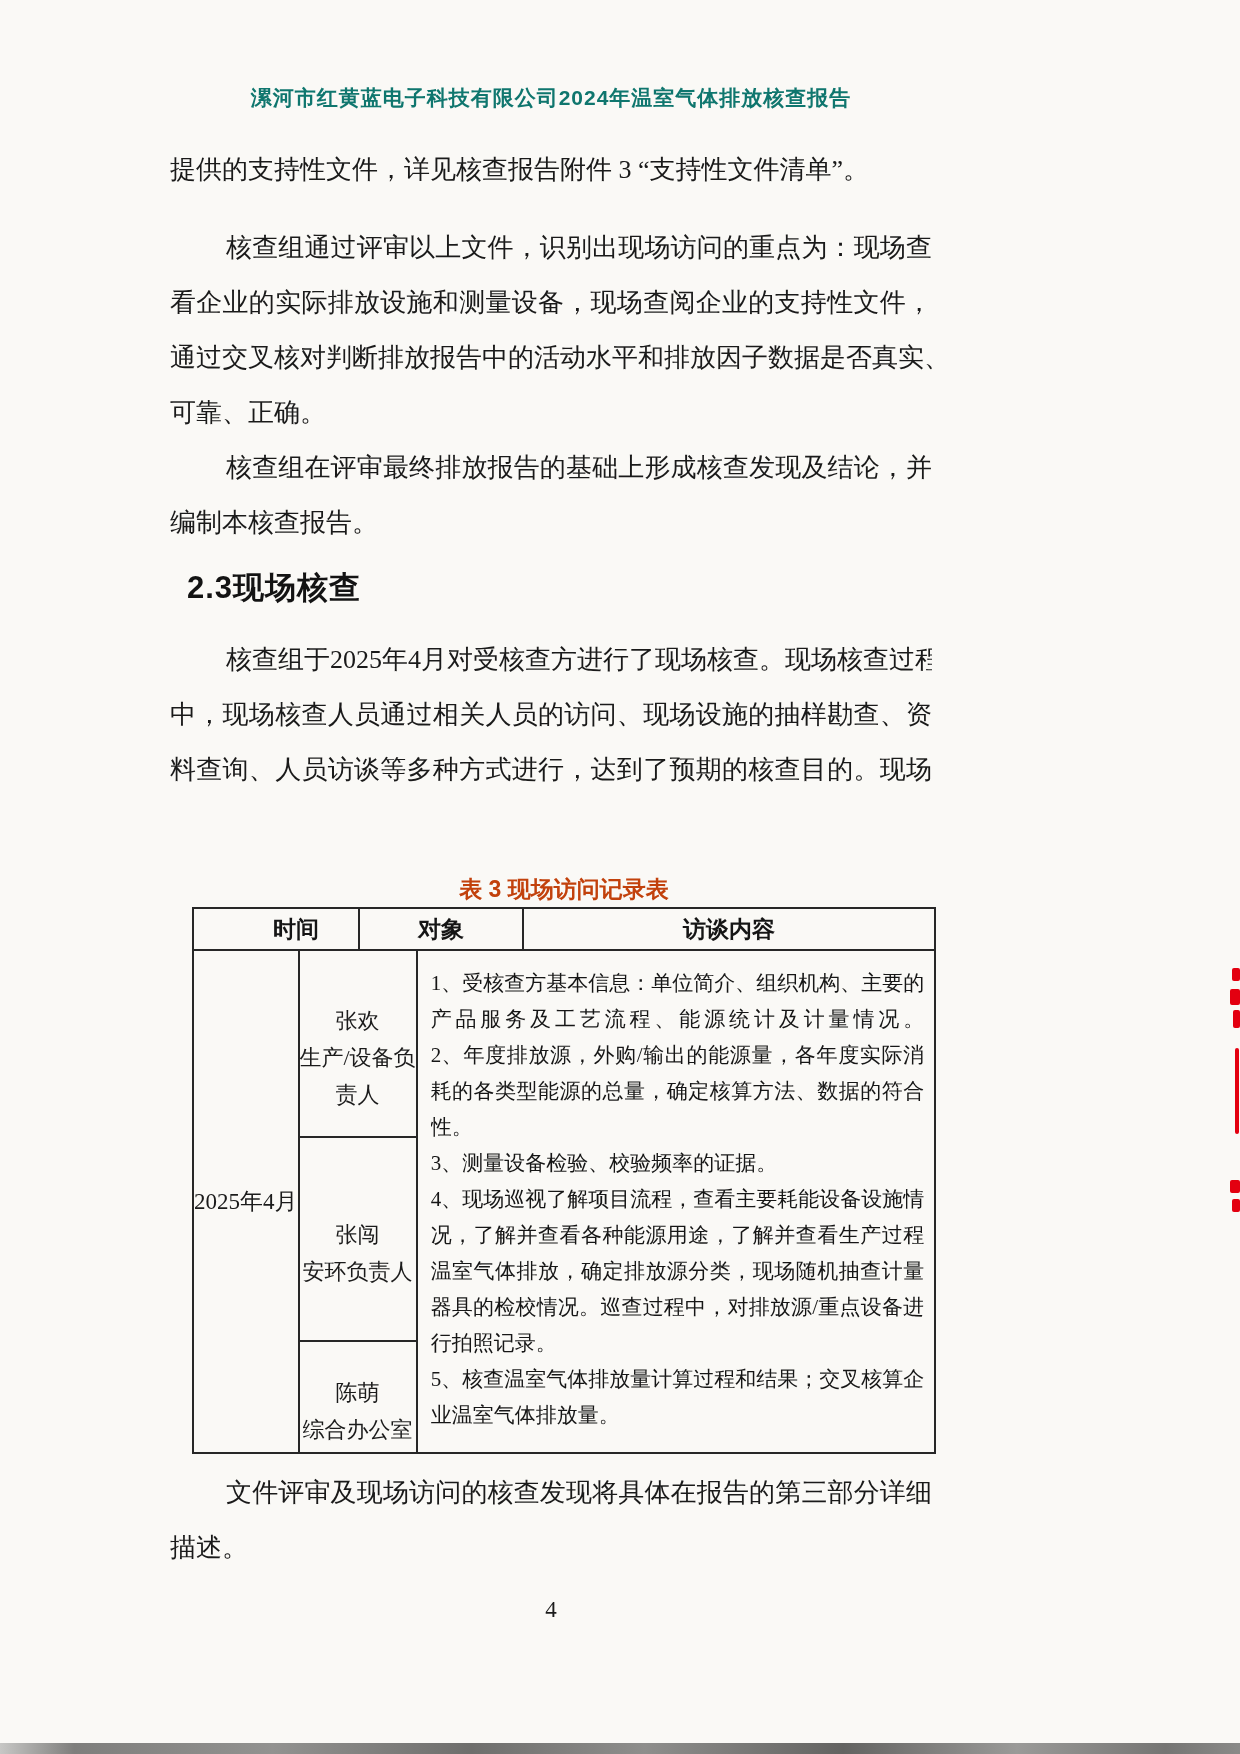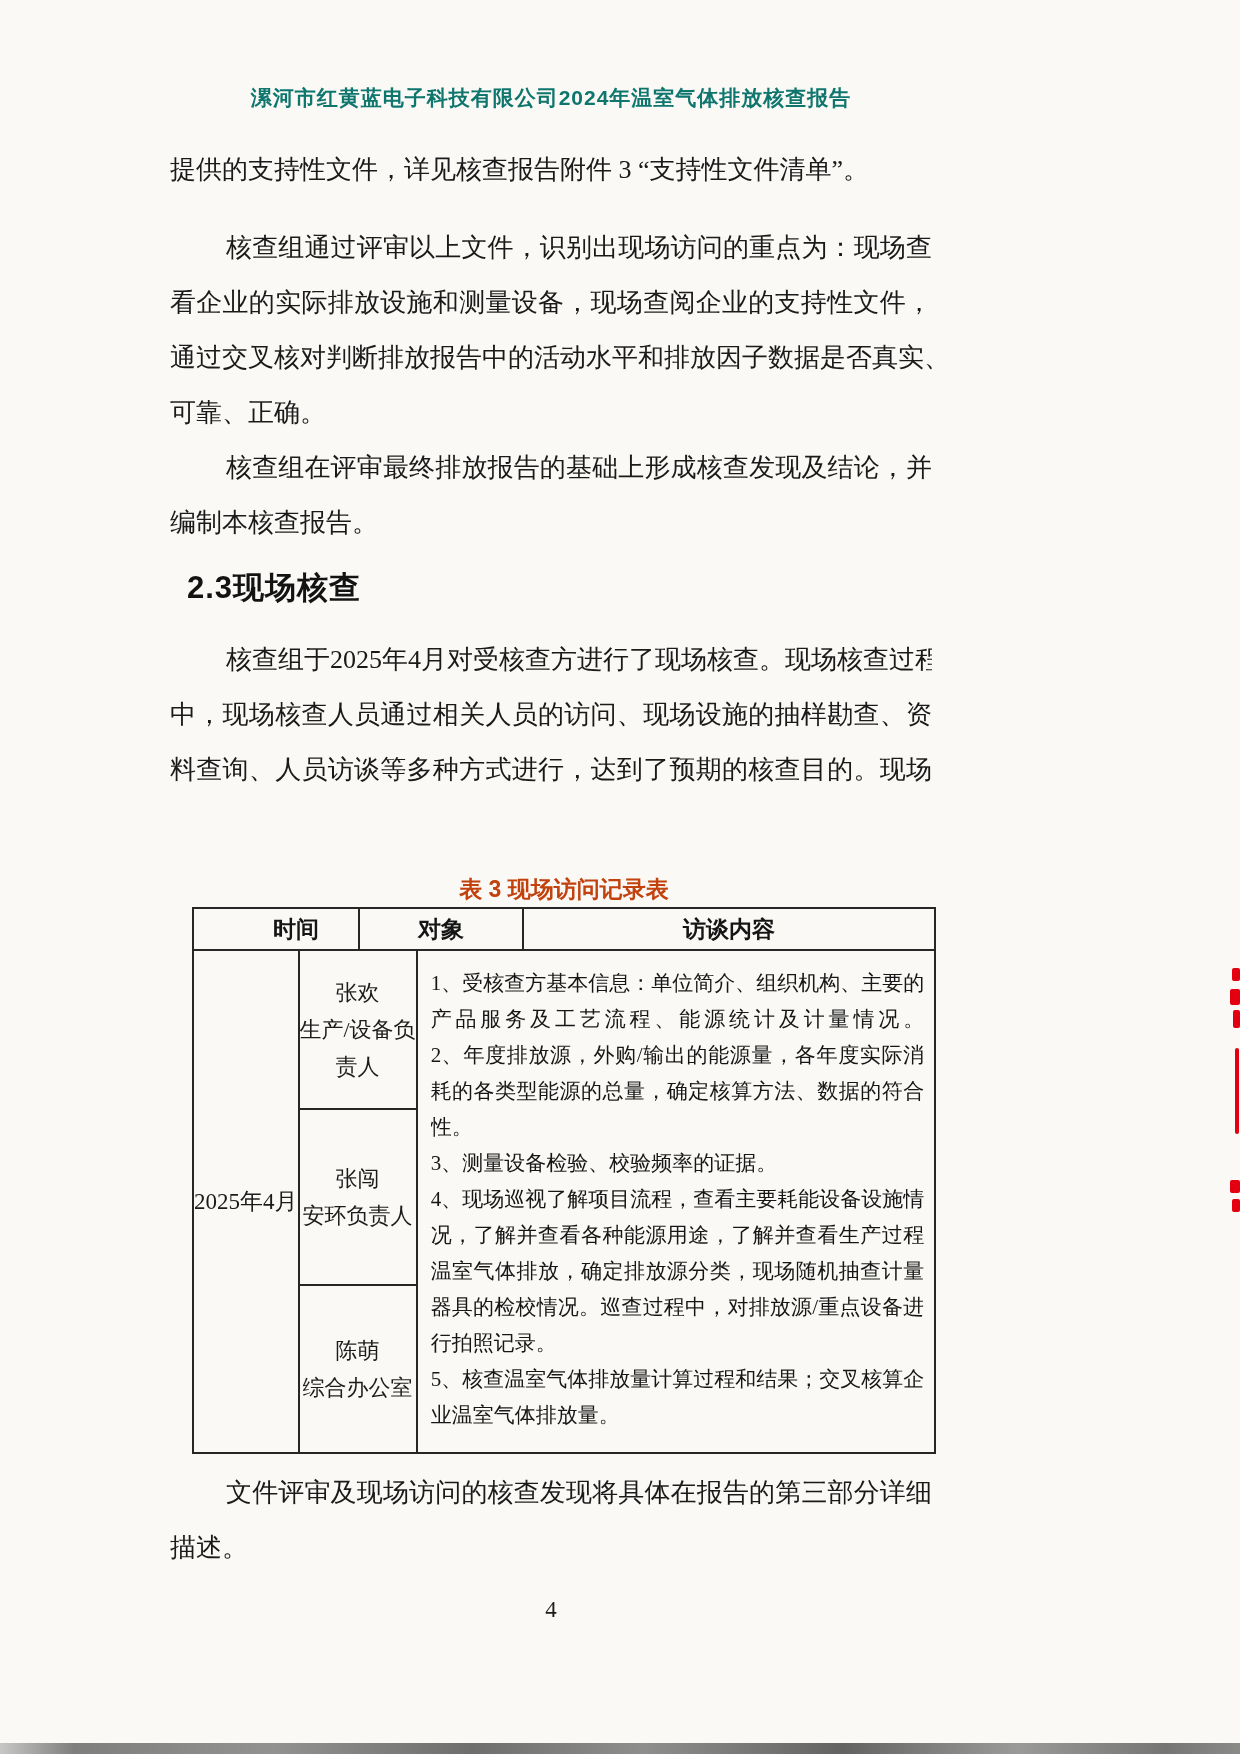--- a/index.html
+++ b/index.html
@@ -41,21 +41,21 @@
   .th-obj  { width:164px; border-right:2px solid #272727; }
   .th-content { flex:1; }
 
   .tbody { display:flex; flex:1; }
   .time-col { width:126px; border-right:2px solid #272727; display:flex;
               align-items:center; justify-content:center; font-size:23px; }
   .obj-col { width:144px; border-right:2px solid #272727; display:flex;
              flex-direction:column; }
   .obj-cell { display:flex; flex-direction:column; align-items:center;
               justify-content:center; font-size:22px; line-height:37px;
-              text-align:center; }
+              text-align:center;margin-top:28px; }
   .obj-cell .line { max-width:140px; }
   .oc1 { height:159px; border-bottom:2px solid #272727; }
   .oc2 { height:176px; border-bottom:2px solid #272727; }
   .oc3 { flex:1; }
   .content-col { flex:1; padding:14px 10px 16px 13px; font-size:21px;
                  line-height:36px; color:#161616; }
 
   
   .redmark { position:absolute; background:#e30010; border-radius:2px; }
   .rm1 { left:1232px; top:968px;  width:8px;  height:13px; }

